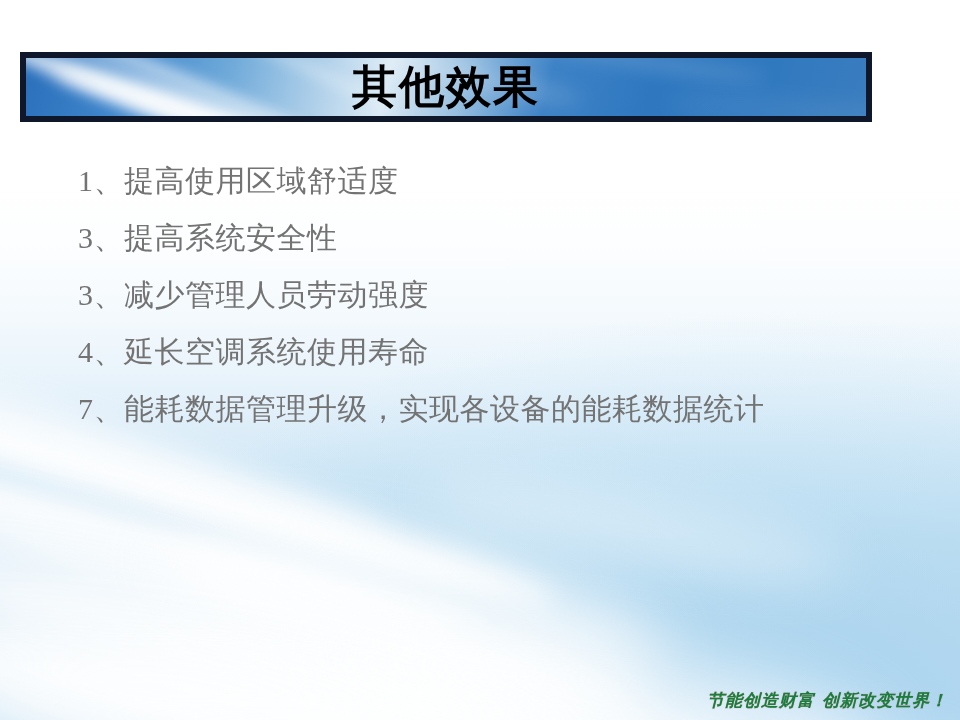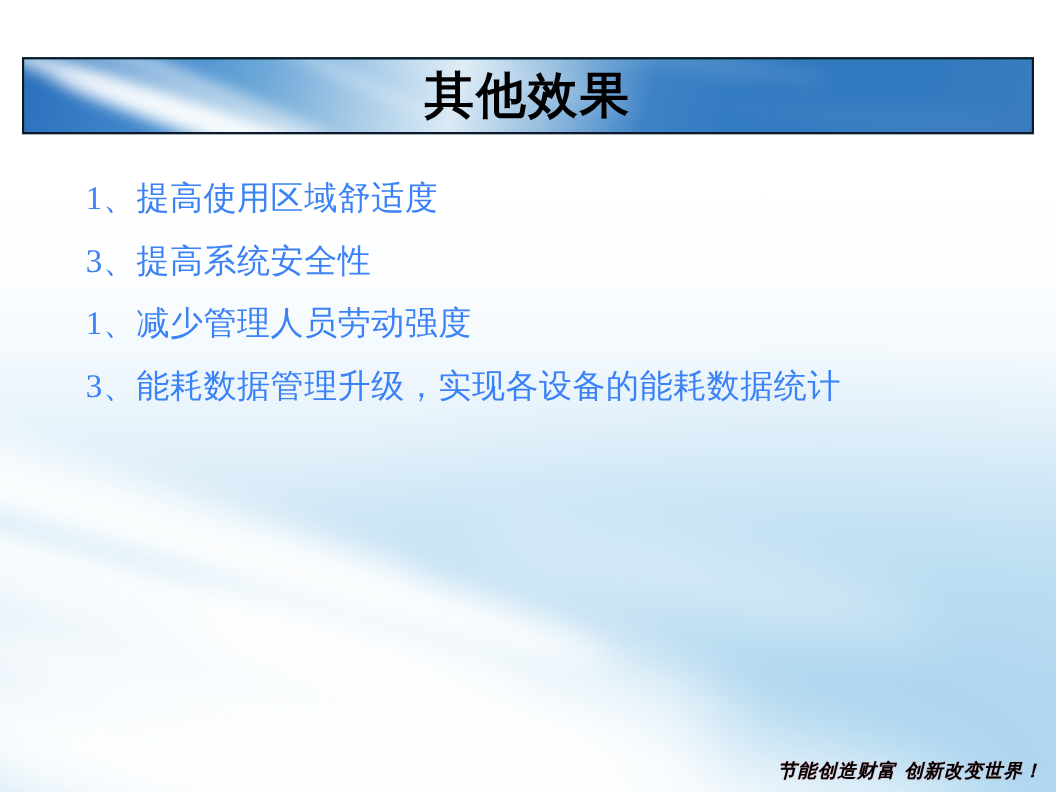--- a/index.html
+++ b/index.html
@@ -76,26 +76,26 @@
   .c9 { left: 420px;  top: 500px; width: 430px; height: 60px;
         transform: rotate(10deg); opacity: .40; filter: blur(26px); }
   .c10 { left: -60px; top: 690px; width: 1050px; height: 110px;
         transform: rotate(5deg);  opacity: .60; filter: blur(34px); }
 
   
   .title-bar {
     position: absolute;
     left: 20px;
     top: 52px;
-    width: 920px;
+    width: 852px;
     height: 70px;
-    border: 2px solid #0f172a;
+    border: 6px solid #0f172a;
     box-sizing: border-box;
     overflow: hidden;
-    background: #0f766e;
+    background: #8b5cf6;
   }
   
   .tb-photo {
     position: absolute;
     inset: 0;
     background:
       linear-gradient(105deg,
         #2a6fbb 0%,
         #3f86cb 12%,
         #6ea9d9 24%,
@@ -143,35 +143,35 @@
   .bullet-list {
     position: absolute;
     left: 78px;
     top: 152px;
     width: 840px;
   }
   .bullet-item {
     font-family: "Liberation Serif", "DejaVu Serif", serif;
     font-size: 30px;
     line-height: 57px;
-    color: #3b82f6;
+    color: #737373;
     white-space: nowrap;
     letter-spacing: 0.5px;
   }
 
   
   .slogan {
     position: absolute;
     right: 12px;
     bottom: 8px;
     font-family: "DejaVu Sans", "Liberation Sans", sans-serif;
     font-size: 17px;
     font-weight: bold;
     font-style: italic;
-    color: #000000;
+    color: #15803d;
     letter-spacing: 1px;
     white-space: nowrap;
     text-shadow: 0 0 1px rgba(238,17,17,0.45);
   }
 </style>
 </head>
 <body>
 
 <div class="slide">
 
@@ -198,19 +198,20 @@
     <div class="tb-streak s5"></div>
     <div class="tb-streak s6"></div>
     <div class="tb-streak s7"></div>
     <div class="tb-streak s8"></div>
     <div class="title-text">其他效果</div>
   </div>
 
   <div class="bullet-list">
     <div class="bullet-item">1、提高使用区域舒适度</div>
     <div class="bullet-item">3、提高系统安全性</div>
-    <div class="bullet-item">1、减少管理人员劳动强度</div>
-    <div class="bullet-item">3、能耗数据管理升级，实现各设备的能耗数据统计</div>
+    <div class="bullet-item">3、减少管理人员劳动强度</div>
+    <div class="bullet-item">4、延长空调系统使用寿命</div>
+    <div class="bullet-item">7、能耗数据管理升级，实现各设备的能耗数据统计</div>
   </div>
 
   <div class="slogan">节能创造财富 创新改变世界！</div>
 
 </div>
 
 </body></html>

